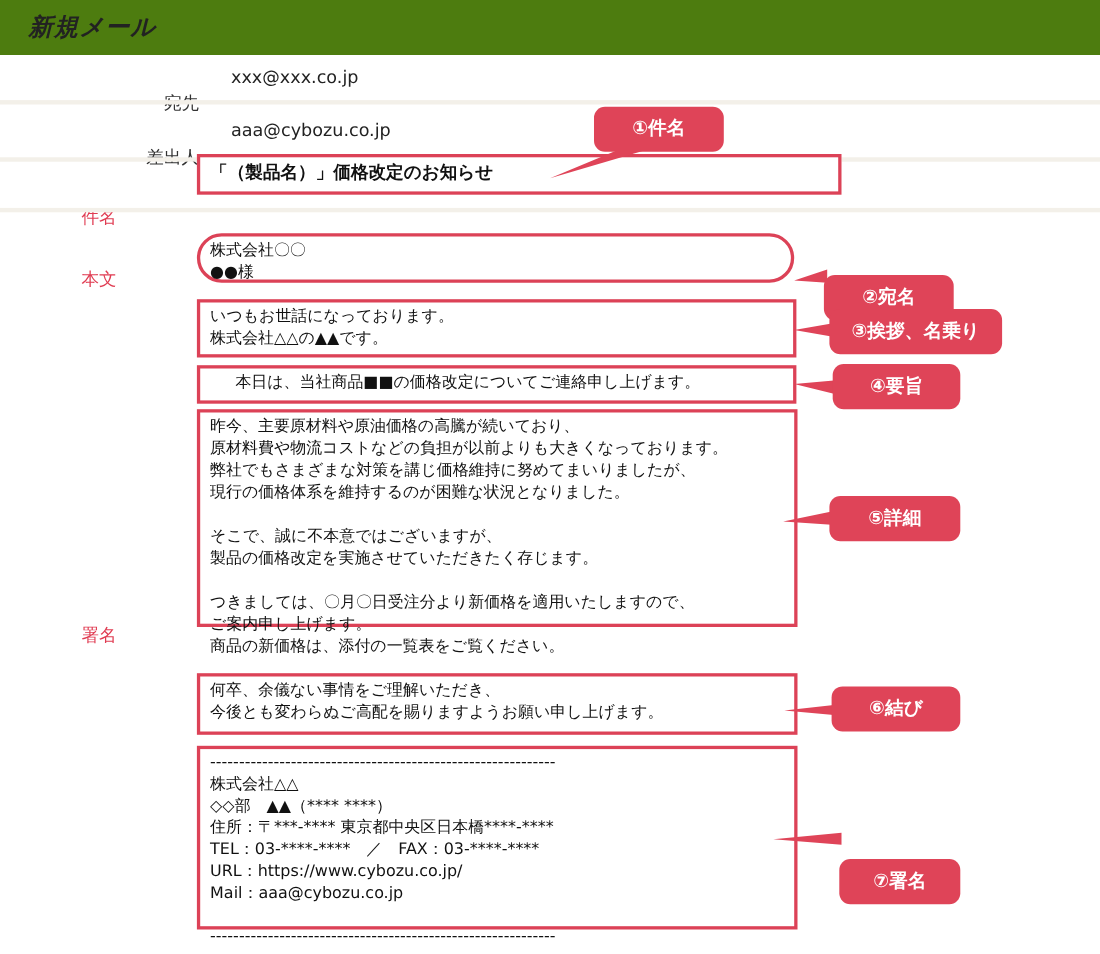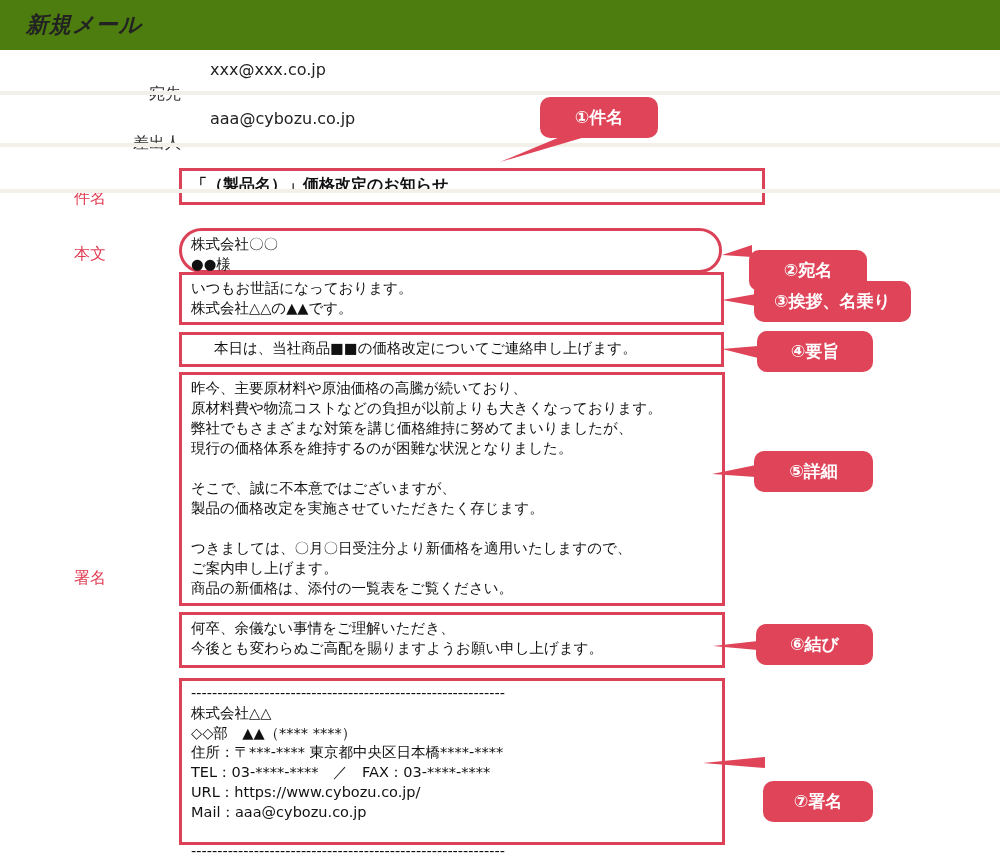--- a/index.html
+++ b/index.html
@@ -48,32 +48,32 @@
 
 <div class="field-label" style="top:60px;">宛先</div>
 <div class="field-value" style="top:60px;">xxx@xxx.co.jp</div>
 <div class="sep" style="top:91px;"></div>
 
 <div class="field-label" style="top:109px;">差出人</div>
 <div class="field-value" style="top:109px;">aaa@cybozu.co.jp</div>
 <div class="sep" style="top:143px;"></div>
 
 <div class="field-label red" style="top:164px;text-align:right;">件名</div>
-<div class="box subject" style="top:168px; width:586px; height:37px;">「（製品名）」価格改定のお知らせ</div>
+<div class="box subject" style="top:140px; width:586px; height:37px;">「（製品名）」価格改定のお知らせ</div>
 <div class="sep" style="top:189px;"></div>
 
 <div class="field-label red" style="top:220px;">本文</div>
 <div class="field-label red" style="top:544px;">署名</div>
 
-<div class="box" style="top:228px; width:543px; height:45px;border-radius:26px;">株式会社〇〇
+<div class="box" style="top:212px; width:543px; height:45px;border-radius:26px;">株式会社〇〇
 ●●様</div>
 <div class="box" style="top:272px; width:545px; height:53px;">いつもお世話になっております。
 株式会社△△の▲▲です。</div>
 <div class="box" style="top:332px; width:545px; height:35px;padding-left:32px;">本日は、当社商品■■の価格改定についてご連絡申し上げます。</div>
-<div class="box" style="top:372px; width:546px; height:234px;">昨今、主要原材料や原油価格の高騰が続いており、
+<div class="box" style="top:372px; width:546px; height:198px;">昨今、主要原材料や原油価格の高騰が続いており、
 原材料費や物流コストなどの負担が以前よりも大きくなっております。
 弊社でもさまざまな対策を講じ価格維持に努めてまいりましたが、
 現行の価格体系を維持するのが困難な状況となりました。
 
 そこで、誠に不本意ではございますが、
 製品の価格改定を実施させていただきたく存じます。
 
 つきましては、〇月〇日受注分より新価格を適用いたしますので、
 ご案内申し上げます。
 商品の新価格は、添付の一覧表をご覧ください。</div>

